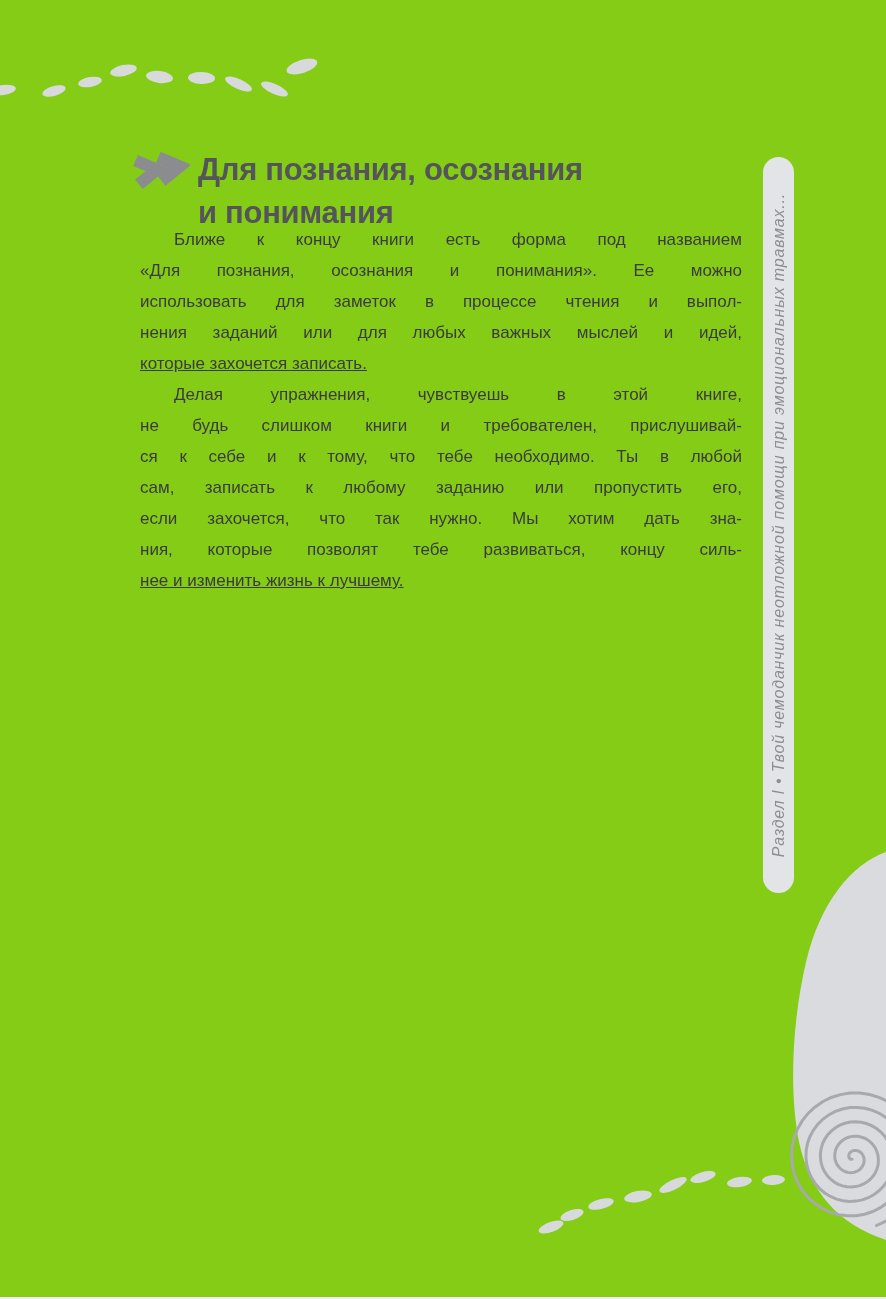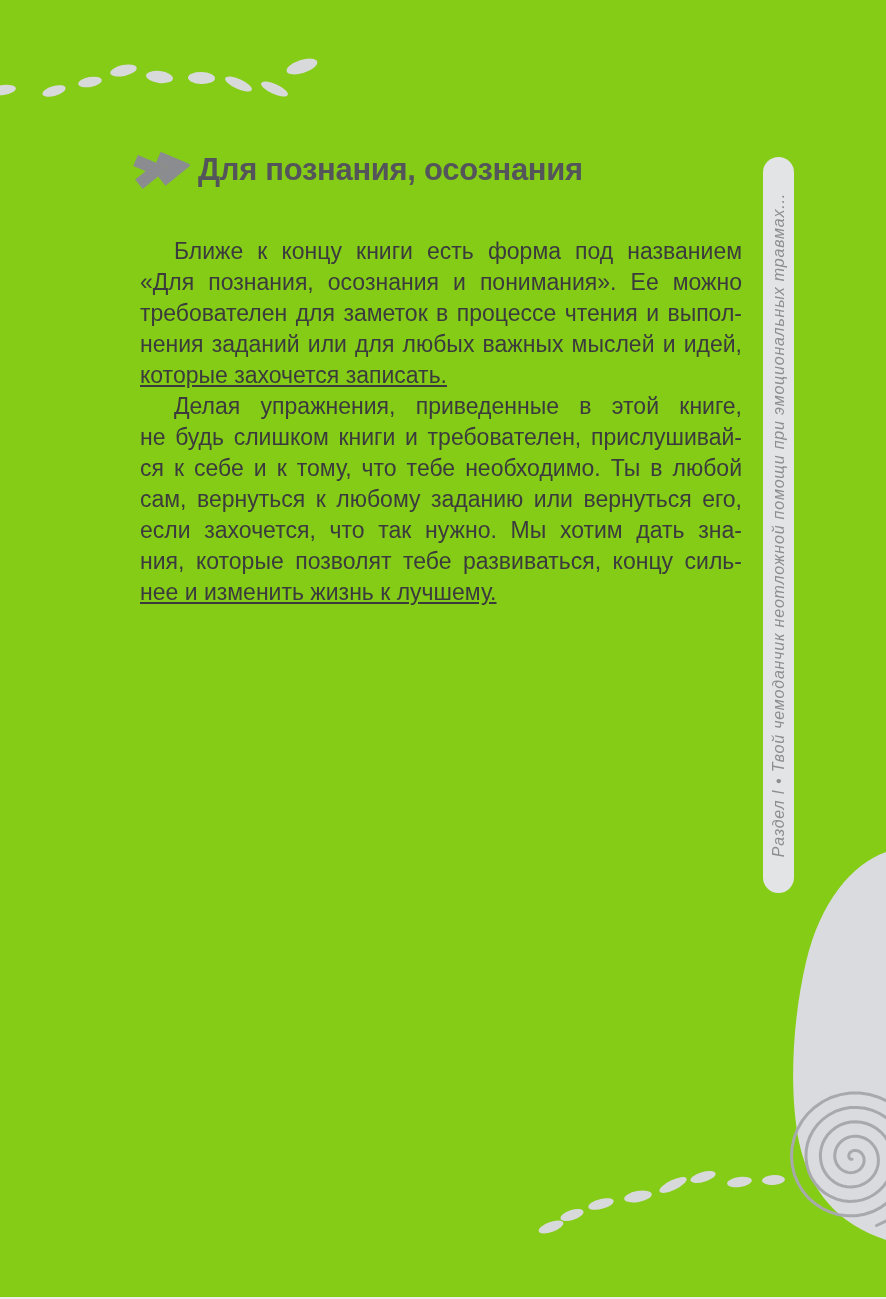--- a/index.html
+++ b/index.html
@@ -28,24 +28,24 @@
     letter-spacing:-0.3px;
   }
   .chevron{
     position:absolute;
     left:132px;top:146px;
     transform:rotate(-8deg);
   }
   
   .body-text{
     position:absolute;
-    left:140px;top:236px;
+    left:140px;top:224px;
     width:602px;
     color:#3b3b3d;
-    font-size:23px;
+    font-size:17px;
     line-height:31px;
   }
   .line{
     text-align:justify;
     text-align-last:justify;
     white-space:normal;
     overflow:hidden;
     height:31px;
   }
   .line.first{ text-indent:34px; }
@@ -102,32 +102,33 @@
     <div class="dash" style="left:286px;top:60px;width:32px;height:13px;transform:rotate(-18deg);"></div>
   </div>
 
   <svg class="chevron" width="58" height="46" viewBox="0 0 58 46">
     <path d="M5 11 L25 23 L5 35" stroke="#8b8c90" stroke-width="12" fill="none"></path>
     <path d="M28 11 L48 23 L28 35" stroke="#8b8c90" stroke-width="12" fill="none"></path>
   </svg>
 
   <div class="heading">
     <div>Для познания, осознания</div>
+    <div>и понимания</div>
   </div>
 
   <div class="body-text">
     <div class="line first">Ближе к концу книги есть форма под названием</div>
     <div class="line">«Для познания, осознания и понимания». Ее можно</div>
-    <div class="line">требователен для заметок в процессе чтения и выпол-</div>
+    <div class="line">использовать для заметок в процессе чтения и выпол-</div>
     <div class="line">нения заданий или для любых важных мыслей и идей,</div>
     <div class="line last">которые захочется записать.</div>
-    <div class="line first">Делая упражнения, приведенные в этой книге,</div>
+    <div class="line first">Делая упражнения, чувствуешь в этой книге,</div>
     <div class="line">не будь слишком книги и требователен, прислушивай-</div>
     <div class="line">ся к себе и к тому, что тебе необходимо. Ты в любой</div>
-    <div class="line">сам, вернуться к любому заданию или вернуться его,</div>
+    <div class="line">сам, записать к любому заданию или пропустить его,</div>
     <div class="line">если захочется, что так нужно. Мы хотим дать зна-</div>
     <div class="line">ния, которые позволят тебе развиваться, концу силь-</div>
     <div class="line last">нее и изменить жизнь к лучшему.</div>
   </div>
 
   <div class="sidebar-tab">
     <div class="sidebar-text">Раздел I  •  Твой чемоданчик неотложной помощи при эмоциональных травмах...</div>
   </div>
 
   <svg class="blob-svg" width="886" height="1299" viewBox="0 0 886 1299">

